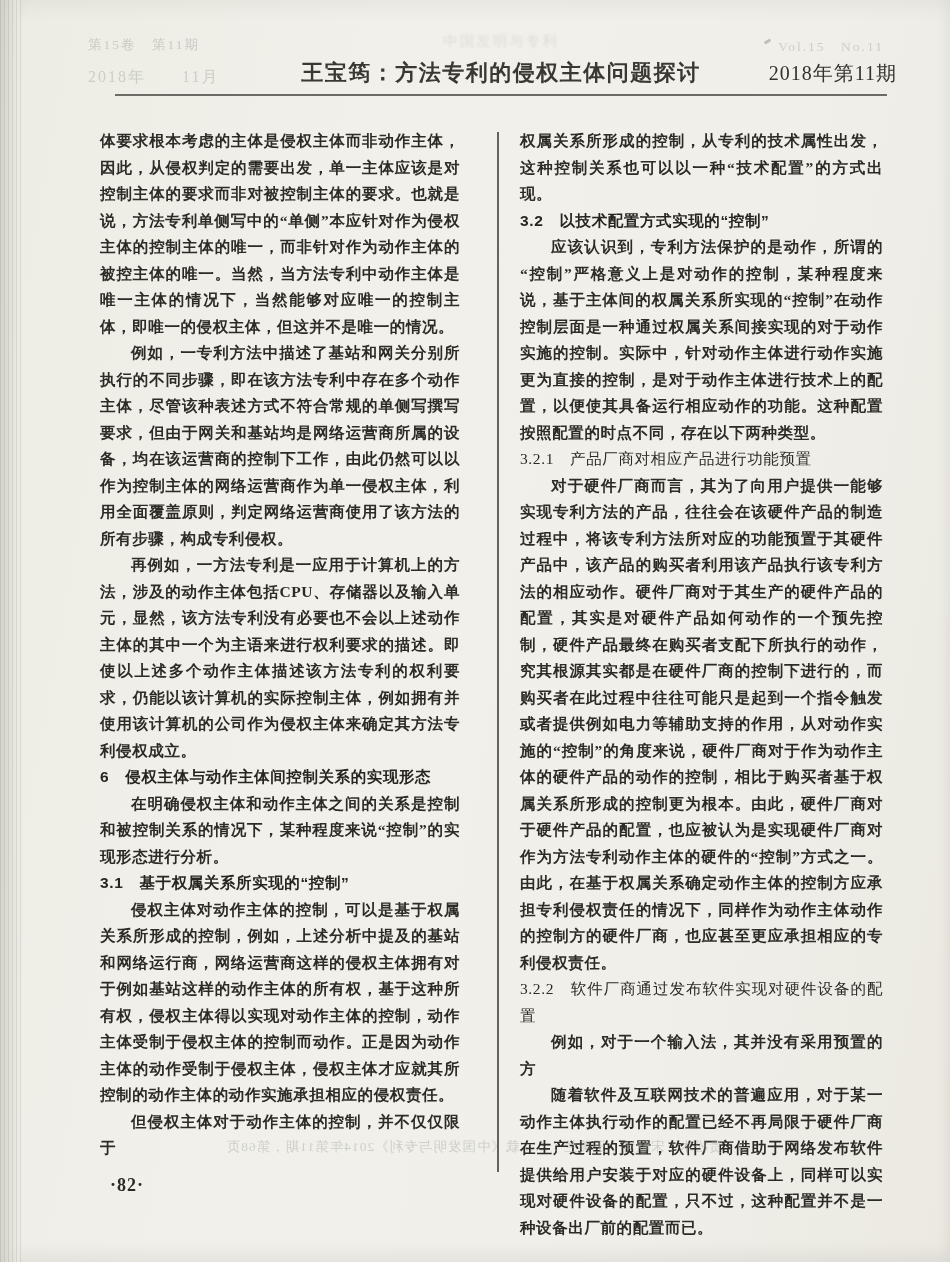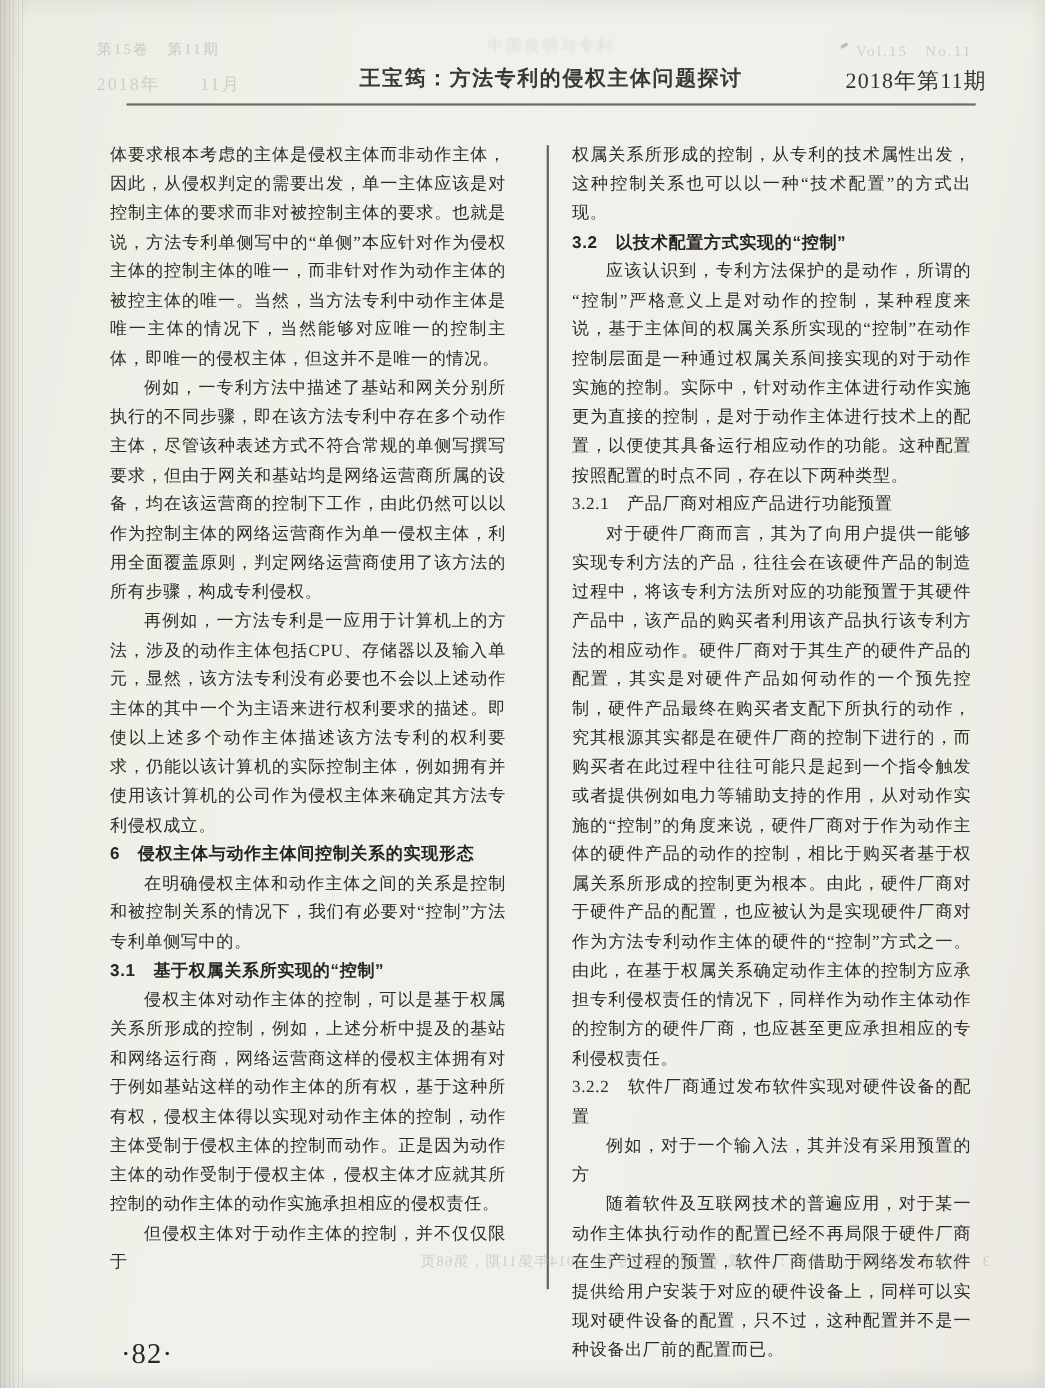--- a/index.html
+++ b/index.html
@@ -20,67 +20,67 @@
     background:
       repeating-linear-gradient(90deg, rgba(90,95,90,.18) 0 1px, rgba(0,0,0,0) 1px 4px),
       linear-gradient(90deg,#cfcdc5,#e9e8e1 80%,rgba(233,232,225,0));
     opacity:.75;
   }
   .speck{position:absolute;background:#8f8e88;border-radius:1px;}
 
   
   .running-title{
     position:absolute;left:115px;top:58px;width:772px;
-    text-align:center;font-size:19px;letter-spacing:1.5px;
+    text-align:center;font-size:22px;letter-spacing:1.5px;
     color:#3a3833;font-weight:bold;
   }
   .issue-label{
     position:absolute;top:60px;right:53px;
     font-size:20px;letter-spacing:1px;color:#33312d;
   }
   .header-rule{
     position:absolute;left:115px;top:94px;width:772px;height:2px;
     background:#56544e;opacity:.85;
   }
-  .ghost{position:absolute;color:#aab0a8;filter:blur(.5px);letter-spacing:2px;}
+  .ghost{position:absolute;color:#aab0a8;filter:blur(.5px);letter-spacing:2px;text-align:center;}
   .ghost-cn1{left:88px;top:36px;font-size:13.5px;opacity:.55;}
   .ghost-cn2{left:88px;top:67px;font-size:16px;opacity:.5;}
   .ghost-en {right:66px;top:38px;font-size:13.5px;opacity:.5;}
   .ghost-center{left:115px;top:32px;width:772px;text-align:center;font-size:14.5px;opacity:.28;filter:blur(1px);}
   .ghost-bottom{
     left:70px;top:1138px;width:830px;font-size:13.5px;opacity:.5;
     transform:scaleX(-1);filter:blur(.7px);letter-spacing:1px;white-space:nowrap;overflow:hidden;
   }
 
   
   .col{
     position:absolute;top:128px;
     text-align:justify;
     font-size:15.5px;line-height:26.5px;letter-spacing:.6px;
     color:#2d2b27;
   }
   .col-left{left:100px;width:360px;}
   .col-right{left:520px;width:363px;}
-  .col p{margin:0;text-indent:2em;}
+  .col p{margin:0;text-indent:2em;font-weight:bold;}
   .col p.cont{text-indent:0;}
   .h2,.h3{
     font-family:"Liberation Sans", sans-serif;
     font-weight:bold;color:#272522;
     margin:0;text-indent:0;
   }
   .h4{margin:0;text-indent:0;color:#2d2b27;}
   .divider{
     position:absolute;left:497px;top:132px;width:2px;height:1040px;
     background:#41403b;opacity:.8;
   }
 
   
   .page-number{
-    position:absolute;left:110px;top:1216px;
-    font-size:26px;letter-spacing:1px;color:#2b2a26;
+    position:absolute;left:110px;top:1175px;
+    font-size:18px;letter-spacing:1px;color:#2b2a26;font-weight:bold;
   }
 </style>
 </head>
 <body>
 
 <div class="page">
 
   <div class="spine"></div>
   <div class="speck" style="left:764px;top:40px;width:7px;height:3px;transform:rotate(-30deg);opacity:.5;"></div>
 
@@ -90,21 +90,21 @@
   <div class="ghost ghost-en">Vol.15　No.11</div>
   <div class="running-title">王宝筠：方法专利的侵权主体问题探讨</div>
   <div class="issue-label">2018年第11期</div>
   <div class="header-rule"></div>
 
   <div class="col col-left">
     <p class="cont">体要求根本考虑的主体是侵权主体而非动作主体，因此，从侵权判定的需要出发，单一主体应该是对控制主体的要求而非对被控制主体的要求。也就是说，方法专利单侧写中的“单侧”本应针对作为侵权主体的控制主体的唯一，而非针对作为动作主体的被控主体的唯一。当然，当方法专利中动作主体是唯一主体的情况下，当然能够对应唯一的控制主体，即唯一的侵权主体，但这并不是唯一的情况。</p>
     <p>例如，一专利方法中描述了基站和网关分别所执行的不同步骤，即在该方法专利中存在多个动作主体，尽管该种表述方式不符合常规的单侧写撰写要求，但由于网关和基站均是网络运营商所属的设备，均在该运营商的控制下工作，由此仍然可以以作为控制主体的网络运营商作为单一侵权主体，利用全面覆盖原则，判定网络运营商使用了该方法的所有步骤，构成专利侵权。</p>
     <p>再例如，一方法专利是一应用于计算机上的方法，涉及的动作主体包括CPU、存储器以及输入单元，显然，该方法专利没有必要也不会以上述动作主体的其中一个为主语来进行权利要求的描述。即使以上述多个动作主体描述该方法专利的权利要求，仍能以该计算机的实际控制主体，例如拥有并使用该计算机的公司作为侵权主体来确定其方法专利侵权成立。</p>
     <div class="h2">6　侵权主体与动作主体间控制关系的实现形态</div>
-    <p>在明确侵权主体和动作主体之间的关系是控制和被控制关系的情况下，我们有必要对“控制”方法专利单侧写中的。</p>
+    <p>在明确侵权主体和动作主体之间的关系是控制和被控制关系的情况下，某种程度来说“控制”的实现形态进行分析。</p>
     <div class="h3">3.1　基于权属关系所实现的“控制”</div>
     <p>侵权主体对动作主体的控制，可以是基于权属关系所形成的控制，例如，上述分析中提及的基站和网络运行商，网络运营商这样的侵权主体拥有对于例如基站这样的动作主体的所有权，基于这种所有权，侵权主体得以实现对动作主体的控制，动作主体受制于侵权主体的控制而动作。正是因为动作主体的动作受制于侵权主体，侵权主体才应就其所控制的动作主体的动作实施承担相应的侵权责任。</p>
     <p>但侵权主体对于动作主体的控制，并不仅仅限于</p>
   </div>
 
   <div class="divider"></div>
 
   <div class="col col-right">
     <p class="cont">权属关系所形成的控制，从专利的技术属性出发，这种控制关系也可以以一种“技术配置”的方式出现。</p>
     <div class="h3">3.2　以技术配置方式实现的“控制”</div>

